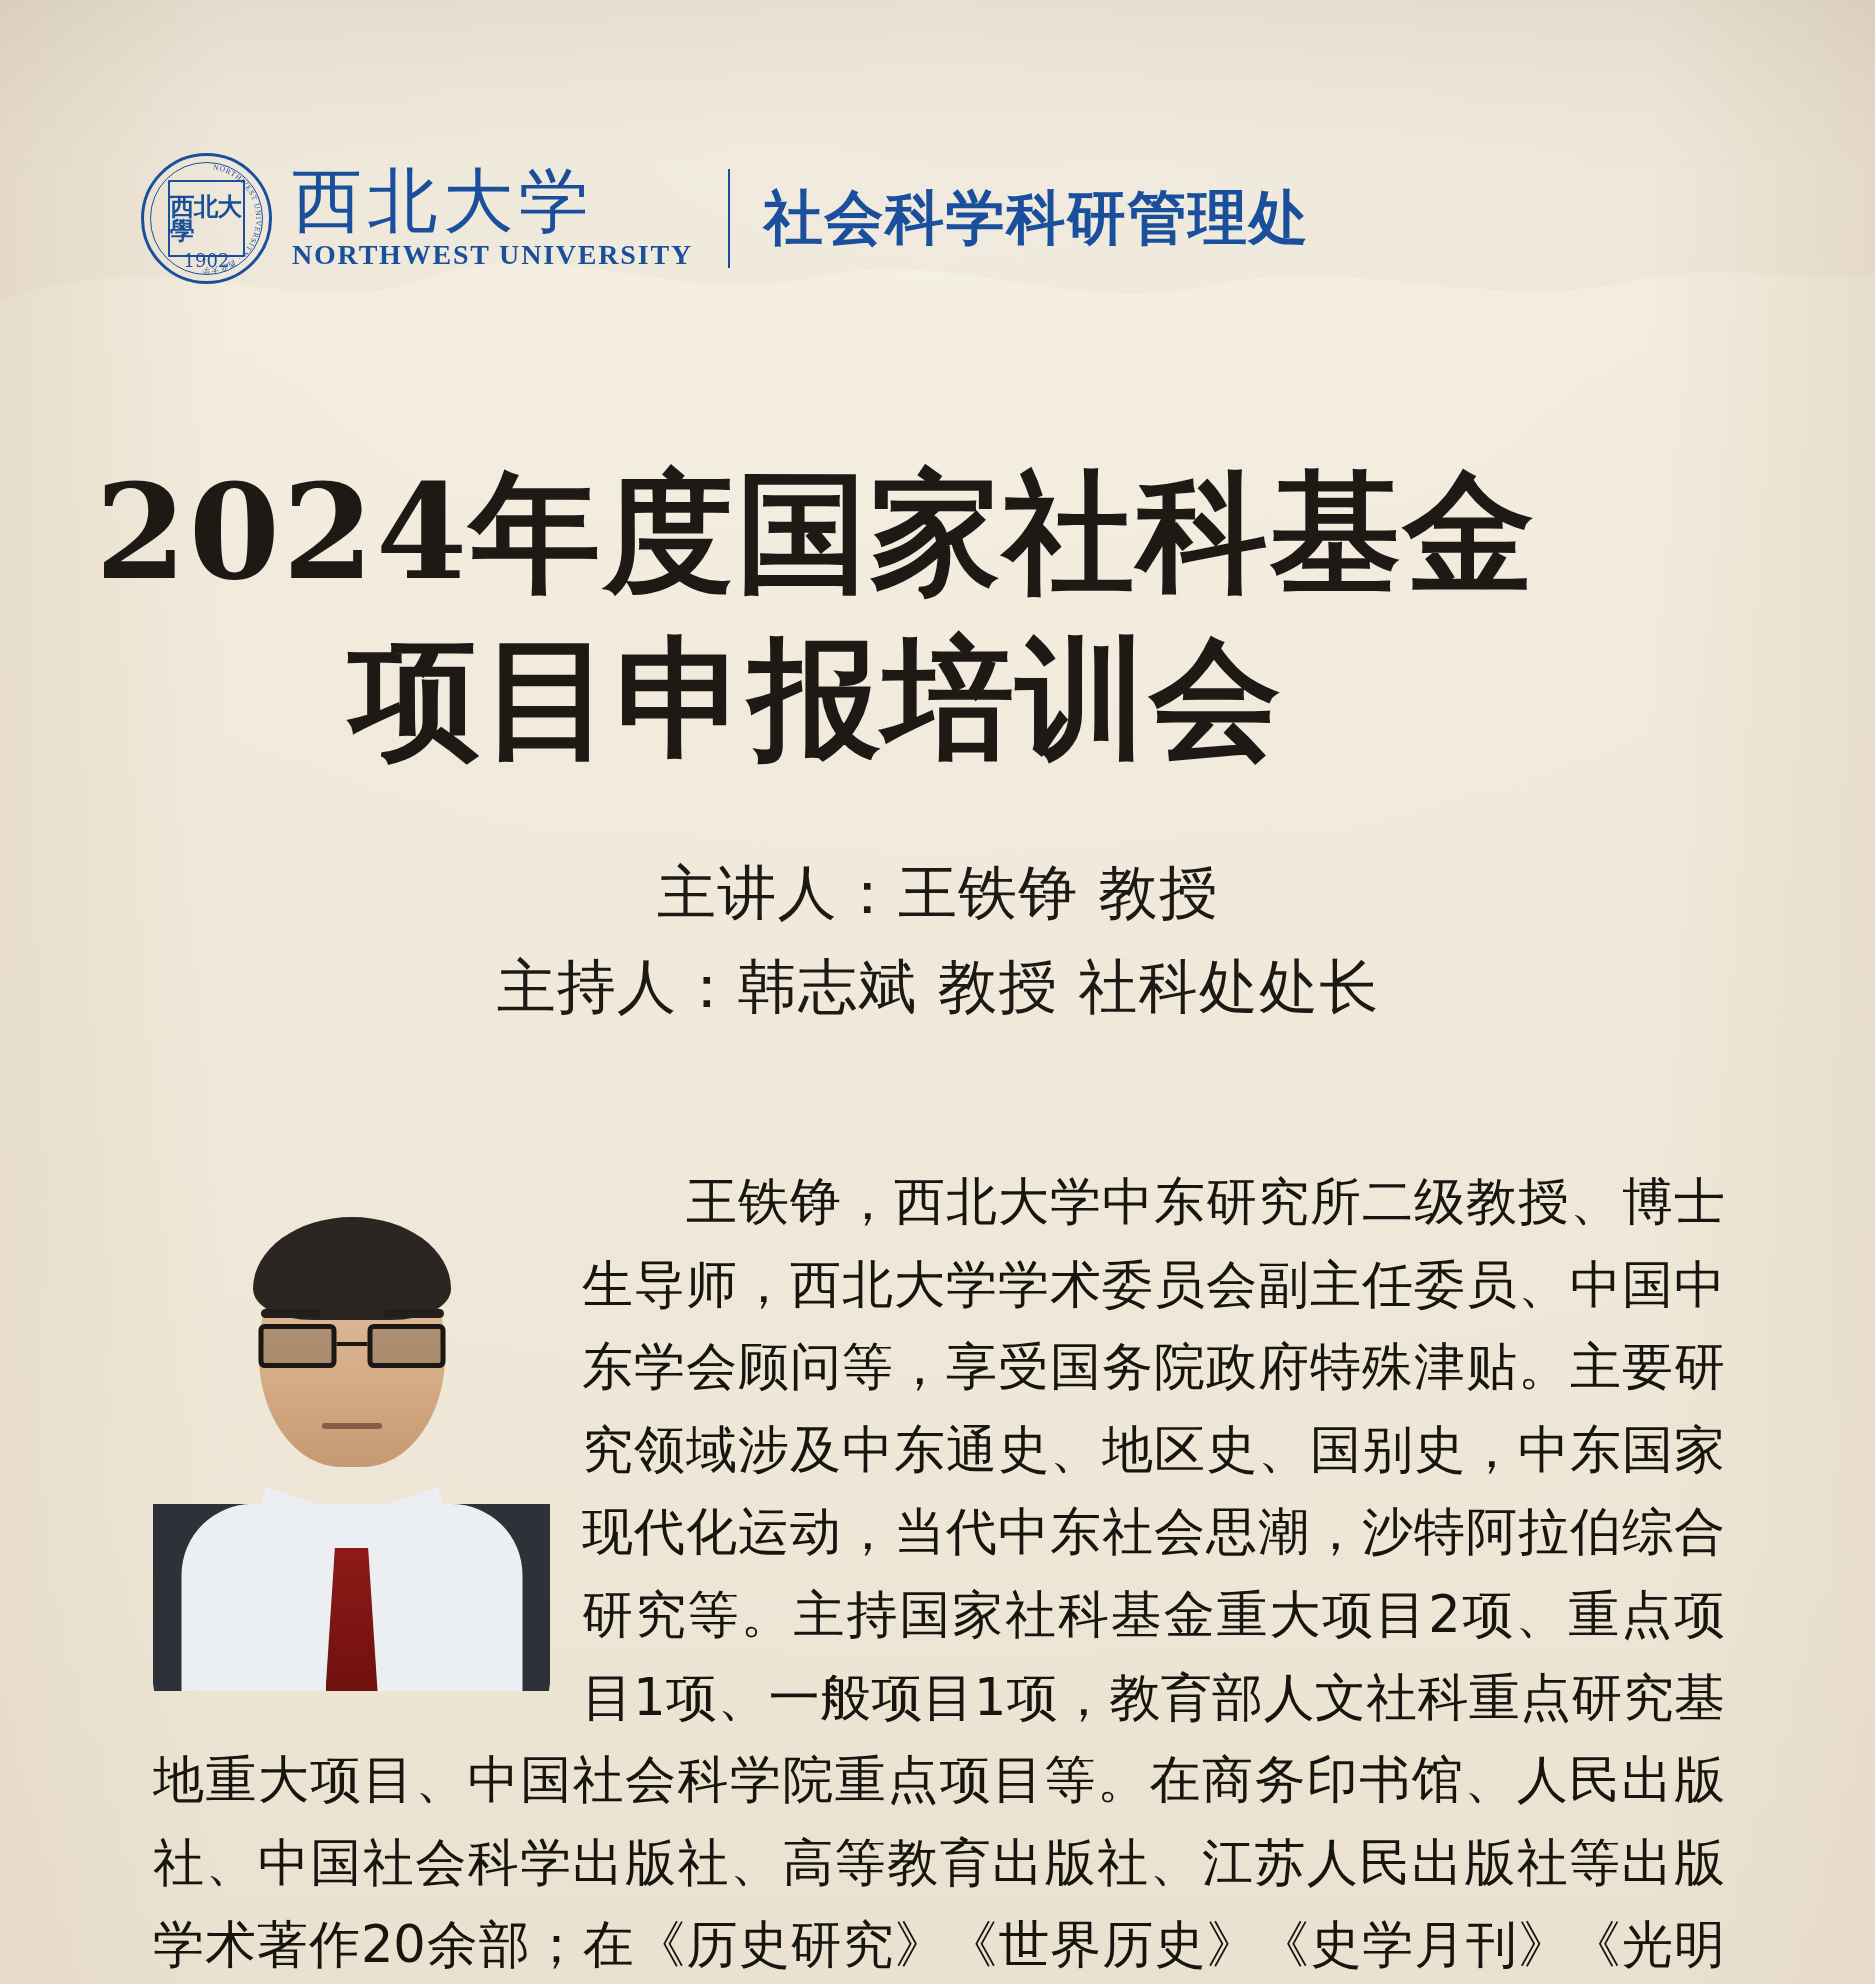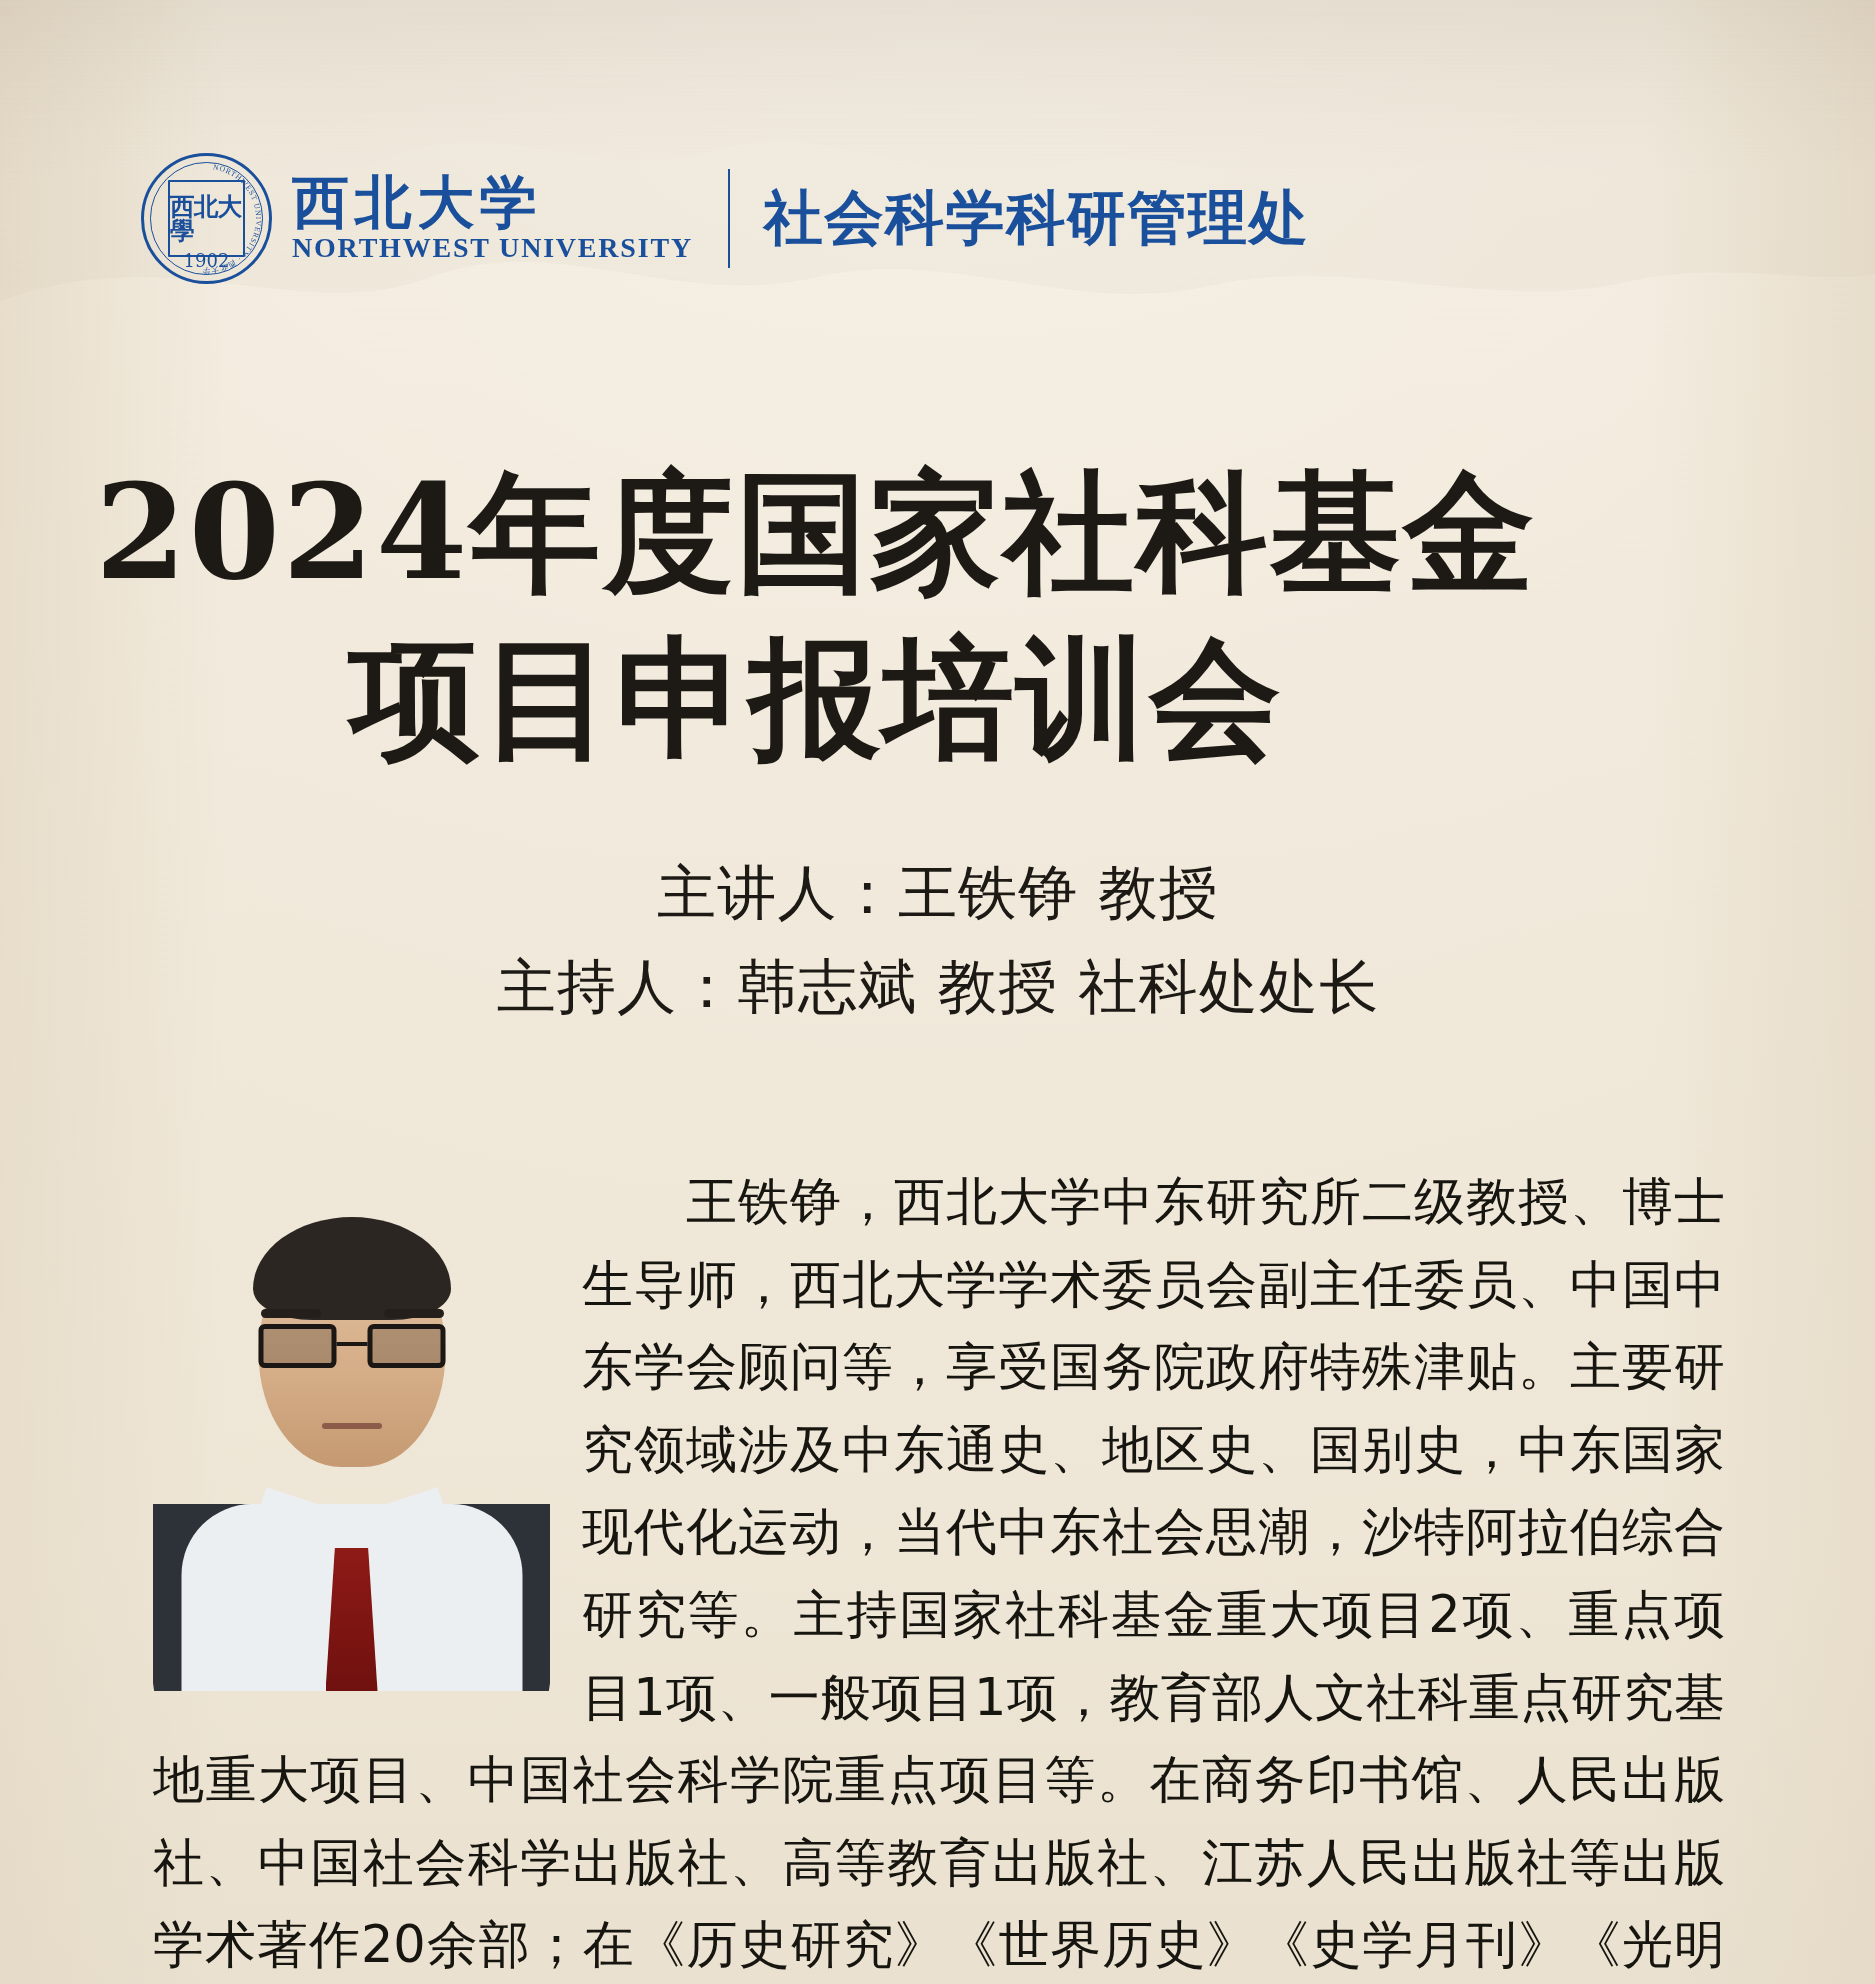--- a/index.html
+++ b/index.html
@@ -107,22 +107,22 @@
     color: #1a4f9c;
   }
   .logo-words {
     display: flex;
     flex-direction: column;
     gap: 2.4px;
     margin-left: 4px;
   }
   .logo-cn {
     font-family: "DejaVu Serif", serif;
-    font-weight: 700;
-    font-size: 57px;
+    font-weight: 400;
+    font-size: 70px;
     line-height: 1;
     color: #1a4f9c;
     letter-spacing: 5.6px;
   }
   .logo-en {
     font-family: "Liberation Serif", serif;
     font-weight: 700;
     font-size: 28px;
     letter-spacing: 1.8px;
     color: #1a4f9c;

